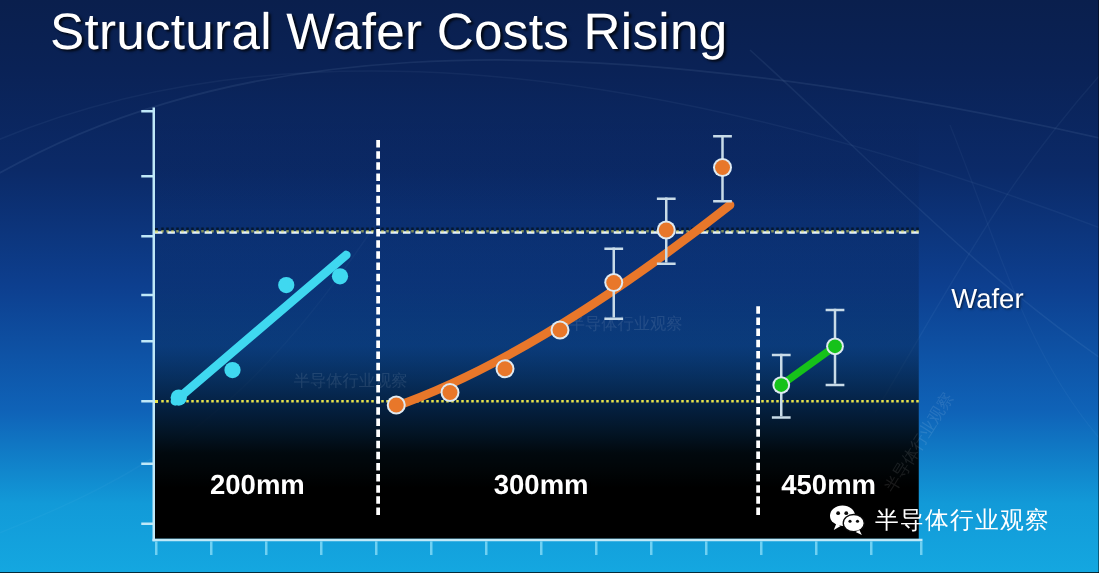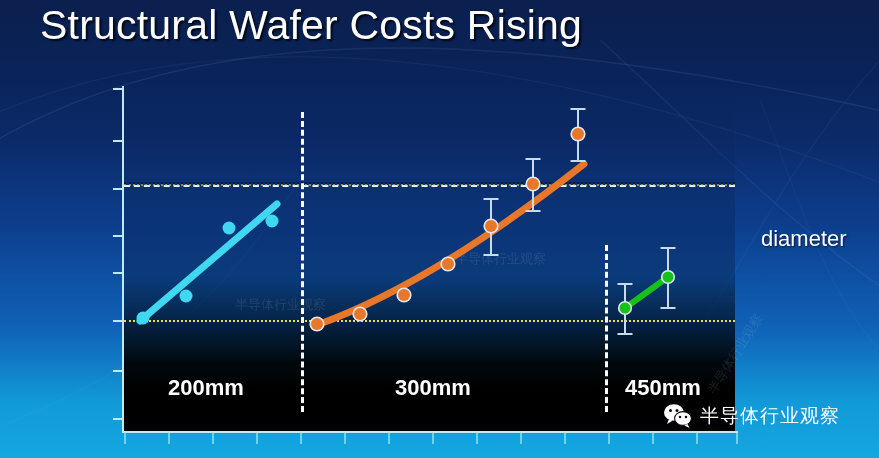--- a/index.html
+++ b/index.html
@@ -287,21 +287,21 @@
     </div>
 
   <div id="seg-labels">
       <div class="seg-label" style="left: 168px; top: 375px;">200mm</div>
       <div class="seg-label" style="left: 395px; top: 375px;">300mm</div>
       <div class="seg-label" style="left: 625px; top: 375px;">450mm</div>
     </div>
 
 
   <div class="rightlabel">
-    <div>diameter</div>
+    <div>Wafer</div>
   </div>
 
   <div class="watermark">
     <svg width="30" height="26" viewBox="0 0 30 26">
       <ellipse cx="11" cy="9.5" rx="10" ry="8.2" fill="#ffffff"></ellipse>
       <path d="M6 16 L4 21 L9.5 17.8 Z" fill="#ffffff"></path>
       <circle cx="7.5" cy="7.5" r="1.5" fill="#0a0a0a"></circle>
       <circle cx="14" cy="7.5" r="1.5" fill="#0a0a0a"></circle>
       <ellipse cx="20" cy="15.5" rx="8.4" ry="6.9" fill="#ffffff" stroke="#0a0a0a" stroke-width="1.1"></ellipse>
       <path d="M24.5 21 L26.5 25 L21.5 22.6 Z" fill="#ffffff"></path>

